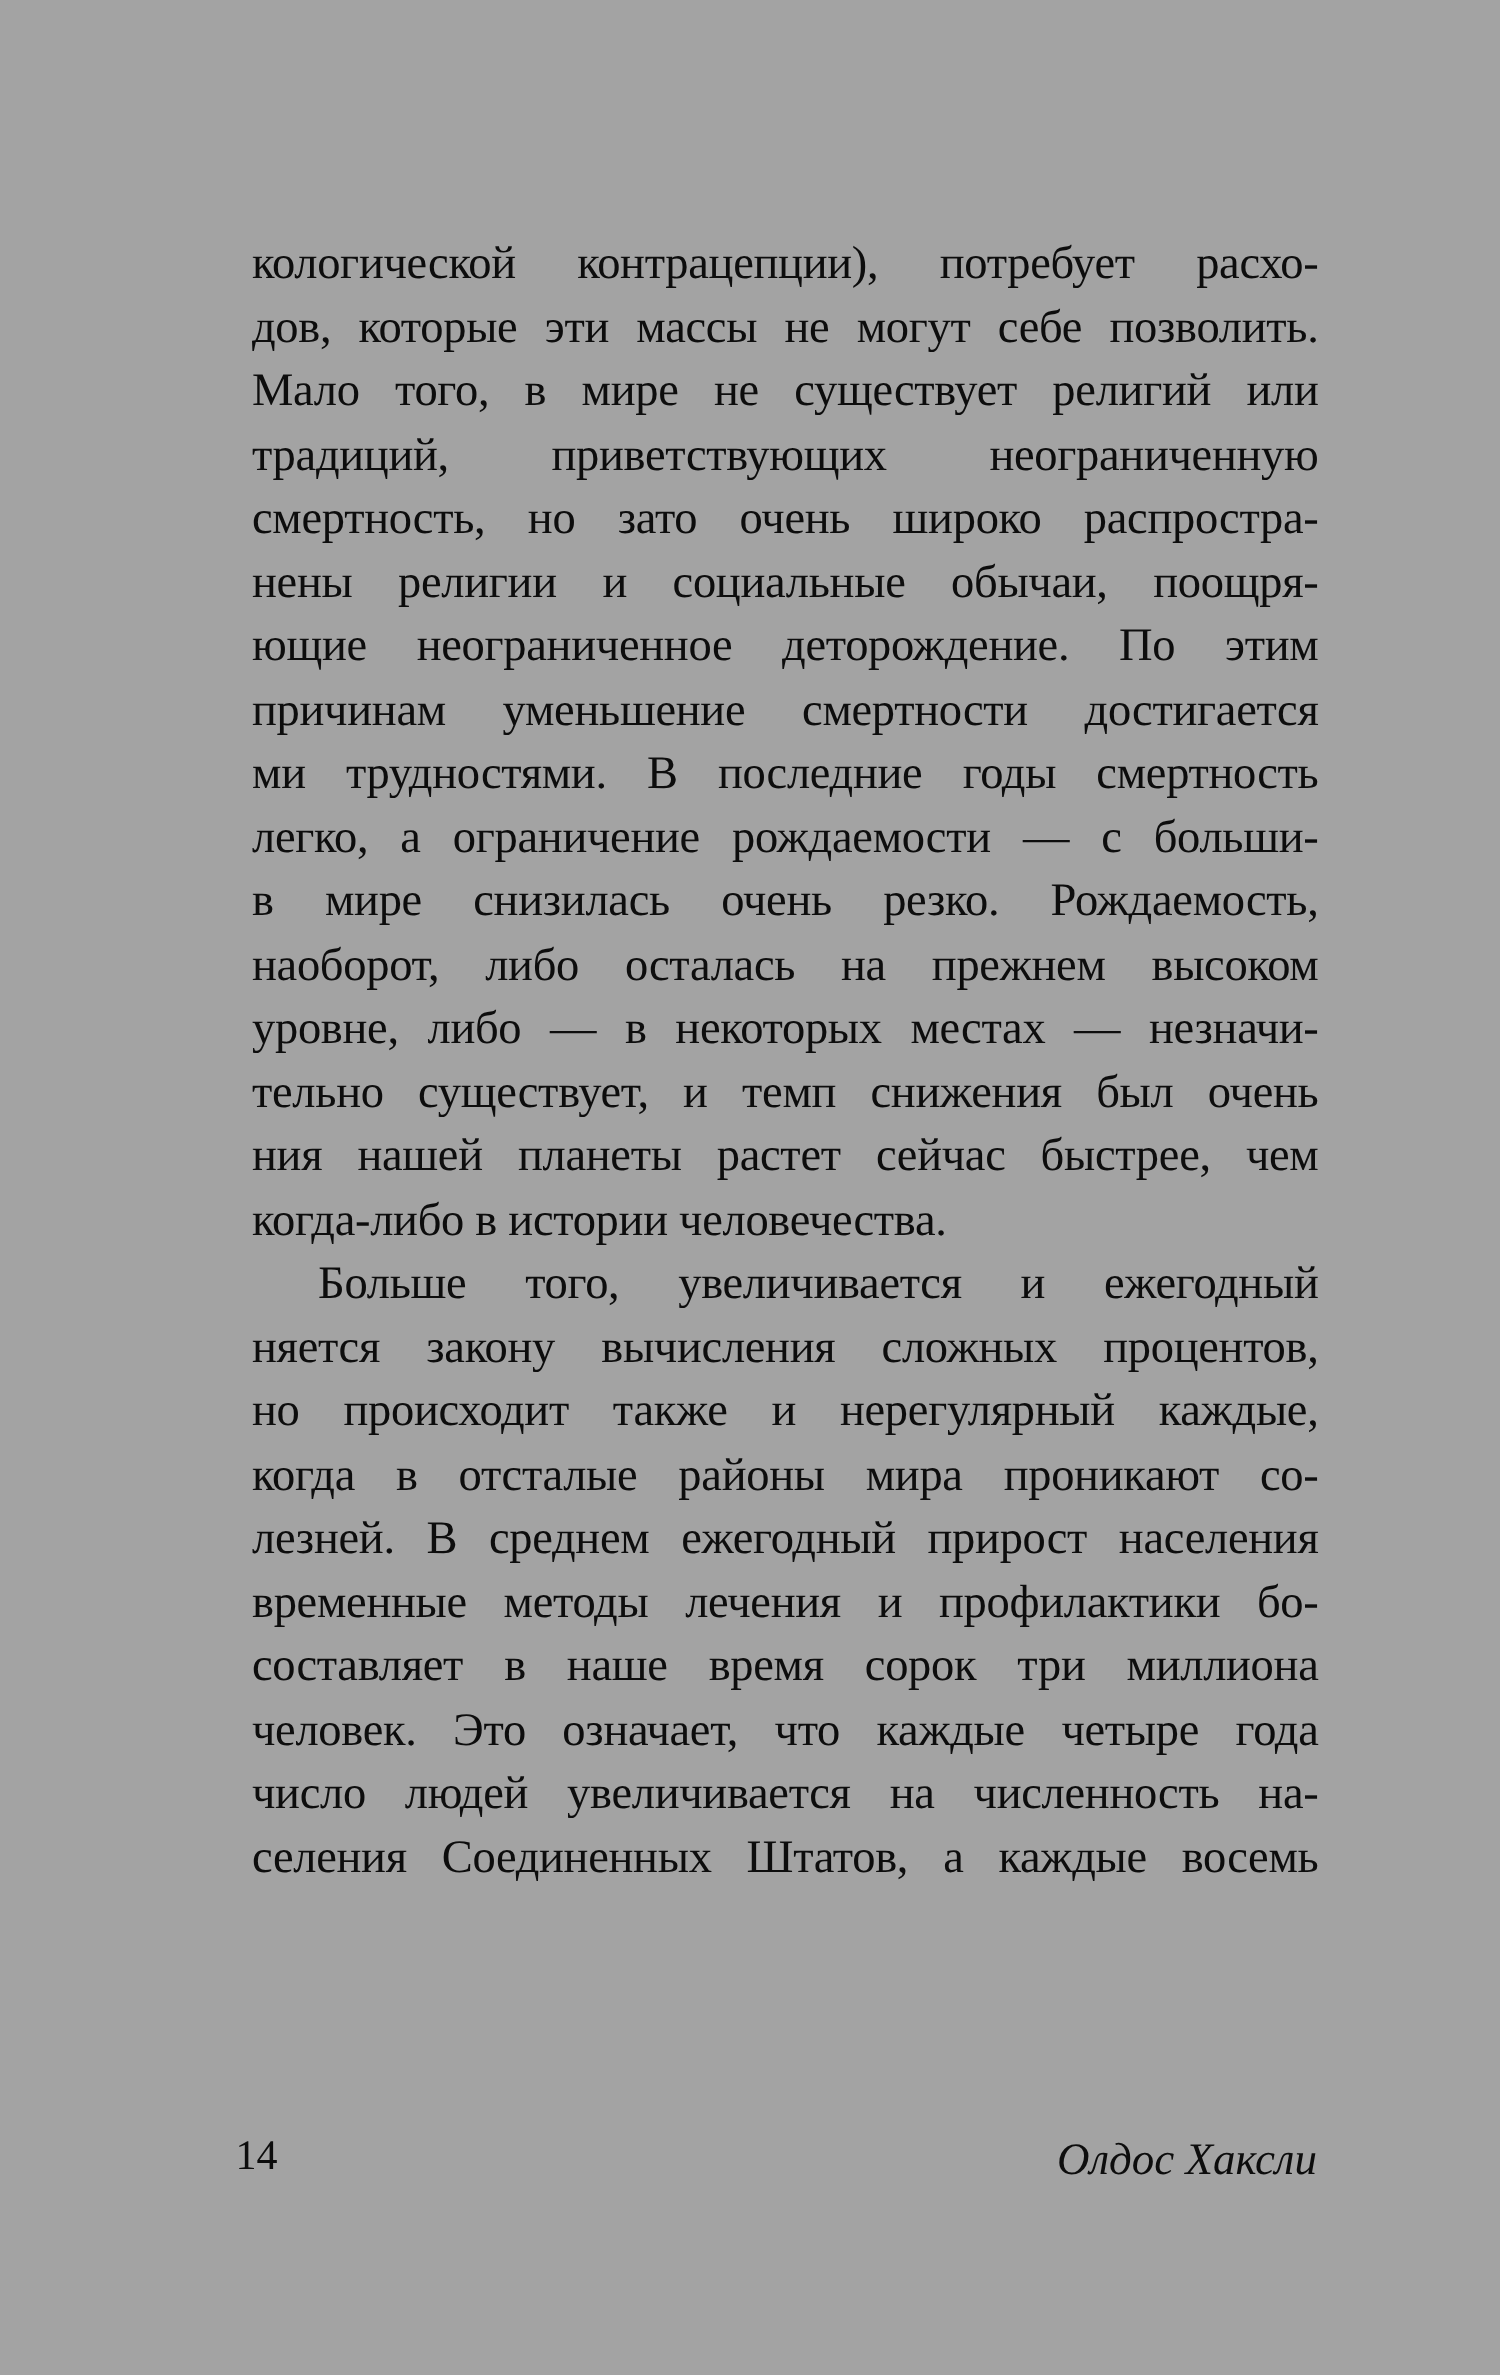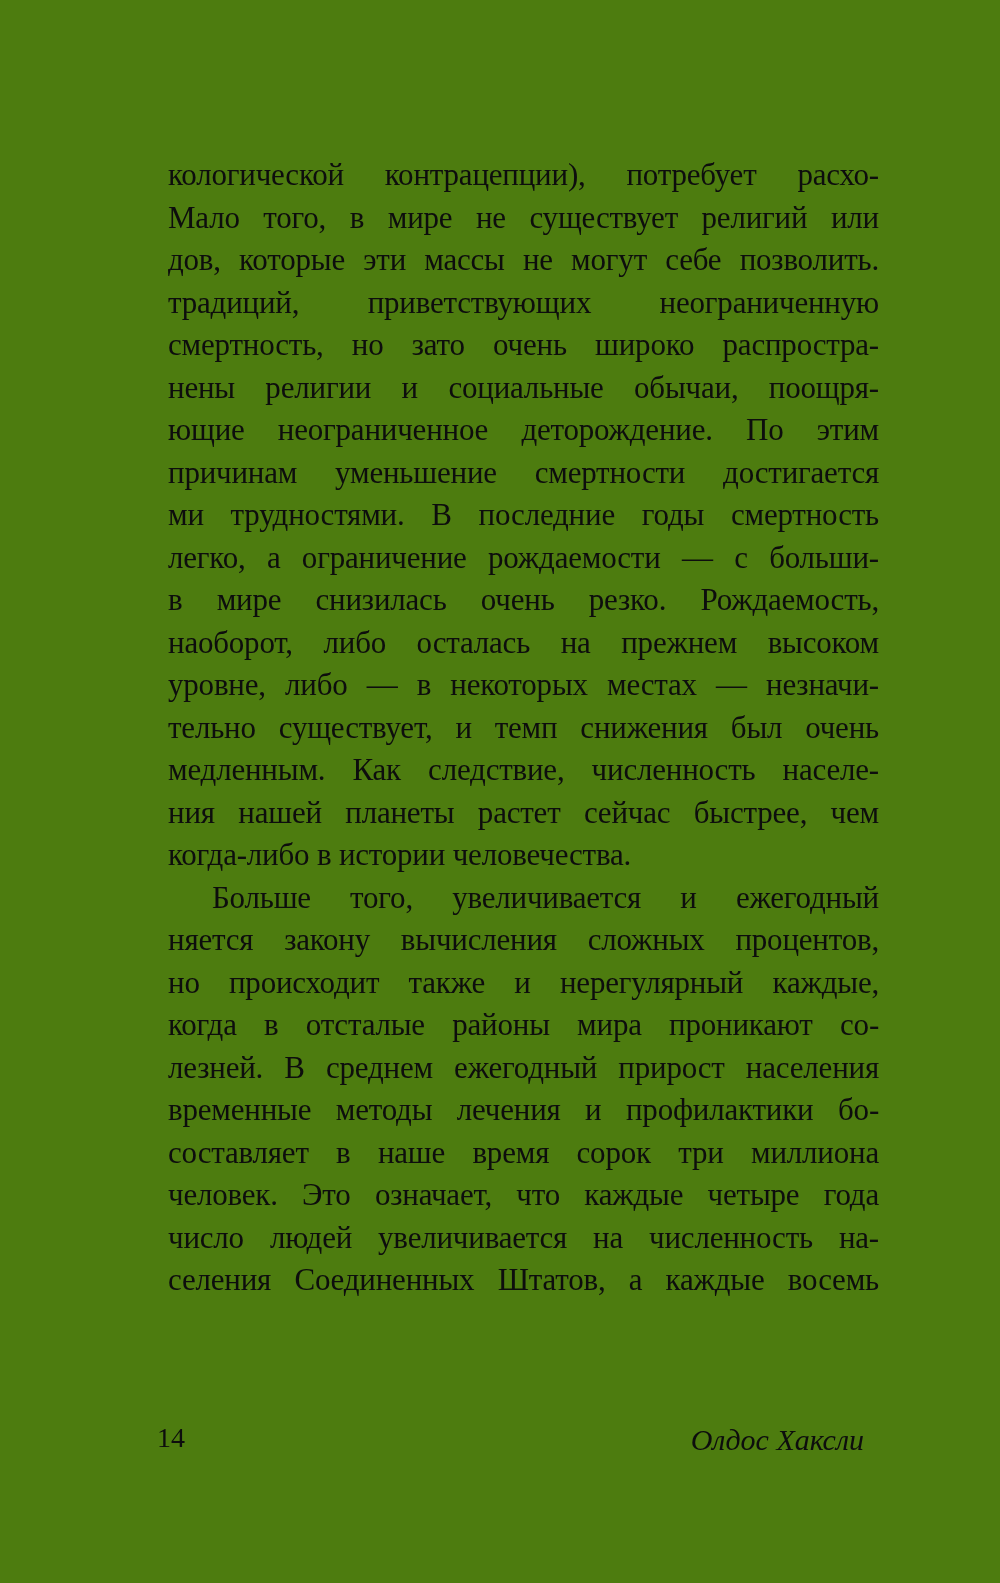--- a/index.html
+++ b/index.html
@@ -11,21 +11,21 @@
     height: 1583px;
     position: relative;
     background: #fefefe;
     font-family: "Liberation Serif", "DejaVu Serif", serif;
     color: #0d0d0d;
     overflow: hidden;
   }
   .page {
     position: absolute;
     inset: 0;
-    background: #4d7c0f;
+    background: #a3a3a3;
   }
   .text-block {
     position: absolute;
     left: 168px;
     top: 154px;
     width: 711px;
   }
   .line {
     font-size: 31px;
     line-height: 42.5px;
@@ -51,49 +51,48 @@
   }
   .page-number {
     position: absolute;
     left: 157px;
     top: 0;
     font-size: 28px;
     line-height: 36px;
   }
   .running-author {
     position: absolute;
-    right: 136px;
+    right: 122px;
     top: 2px;
     font-size: 30px;
     line-height: 36px;
     font-style: italic;
     text-align: right;
   }
 </style>
 </head>
 <body>
 
 <div class="page">
 
   <div class="text-block">
     <div class="line">кологической контрацепции), потребует расхо-</div>
+    <div class="line">дов, которые эти массы не могут себе позволить.</div>
     <div class="line">Мало того, в мире не существует религий или</div>
-    <div class="line">дов, которые эти массы не могут себе позволить.</div>
     <div class="line">традиций, приветствующих неограниченную</div>
     <div class="line">смертность, но зато очень широко распростра-</div>
     <div class="line">нены религии и социальные обычаи, поощря-</div>
     <div class="line">ющие неограниченное деторождение. По этим</div>
     <div class="line">причинам уменьшение смертности достигается</div>
     <div class="line">ми трудностями. В последние годы смертность</div>
     <div class="line">легко, а ограничение рождаемости — с больши-</div>
     <div class="line">в мире снизилась очень резко. Рождаемость,</div>
     <div class="line">наоборот, либо осталась на прежнем высоком</div>
     <div class="line">уровне, либо — в некоторых местах — незначи-</div>
     <div class="line">тельно существует, и темп снижения был очень</div>
-    <div class="line">медленным. Как следствие, численность населе-</div>
     <div class="line">ния нашей планеты растет сейчас быстрее, чем</div>
     <div class="line para-end">когда-либо в истории человечества.</div>
     <div class="line indent">Больше того, увеличивается и ежегодный</div>
     <div class="line">няется закону вычисления сложных процентов,</div>
     <div class="line">но происходит также и нерегулярный каждые,</div>
     <div class="line">когда в отсталые районы мира проникают со-</div>
     <div class="line">лезней. В среднем ежегодный прирост населения</div>
     <div class="line">временные методы лечения и профилактики бо-</div>
     <div class="line">составляет в наше время сорок три миллиона</div>
     <div class="line">человек. Это означает, что каждые четыре года</div>

